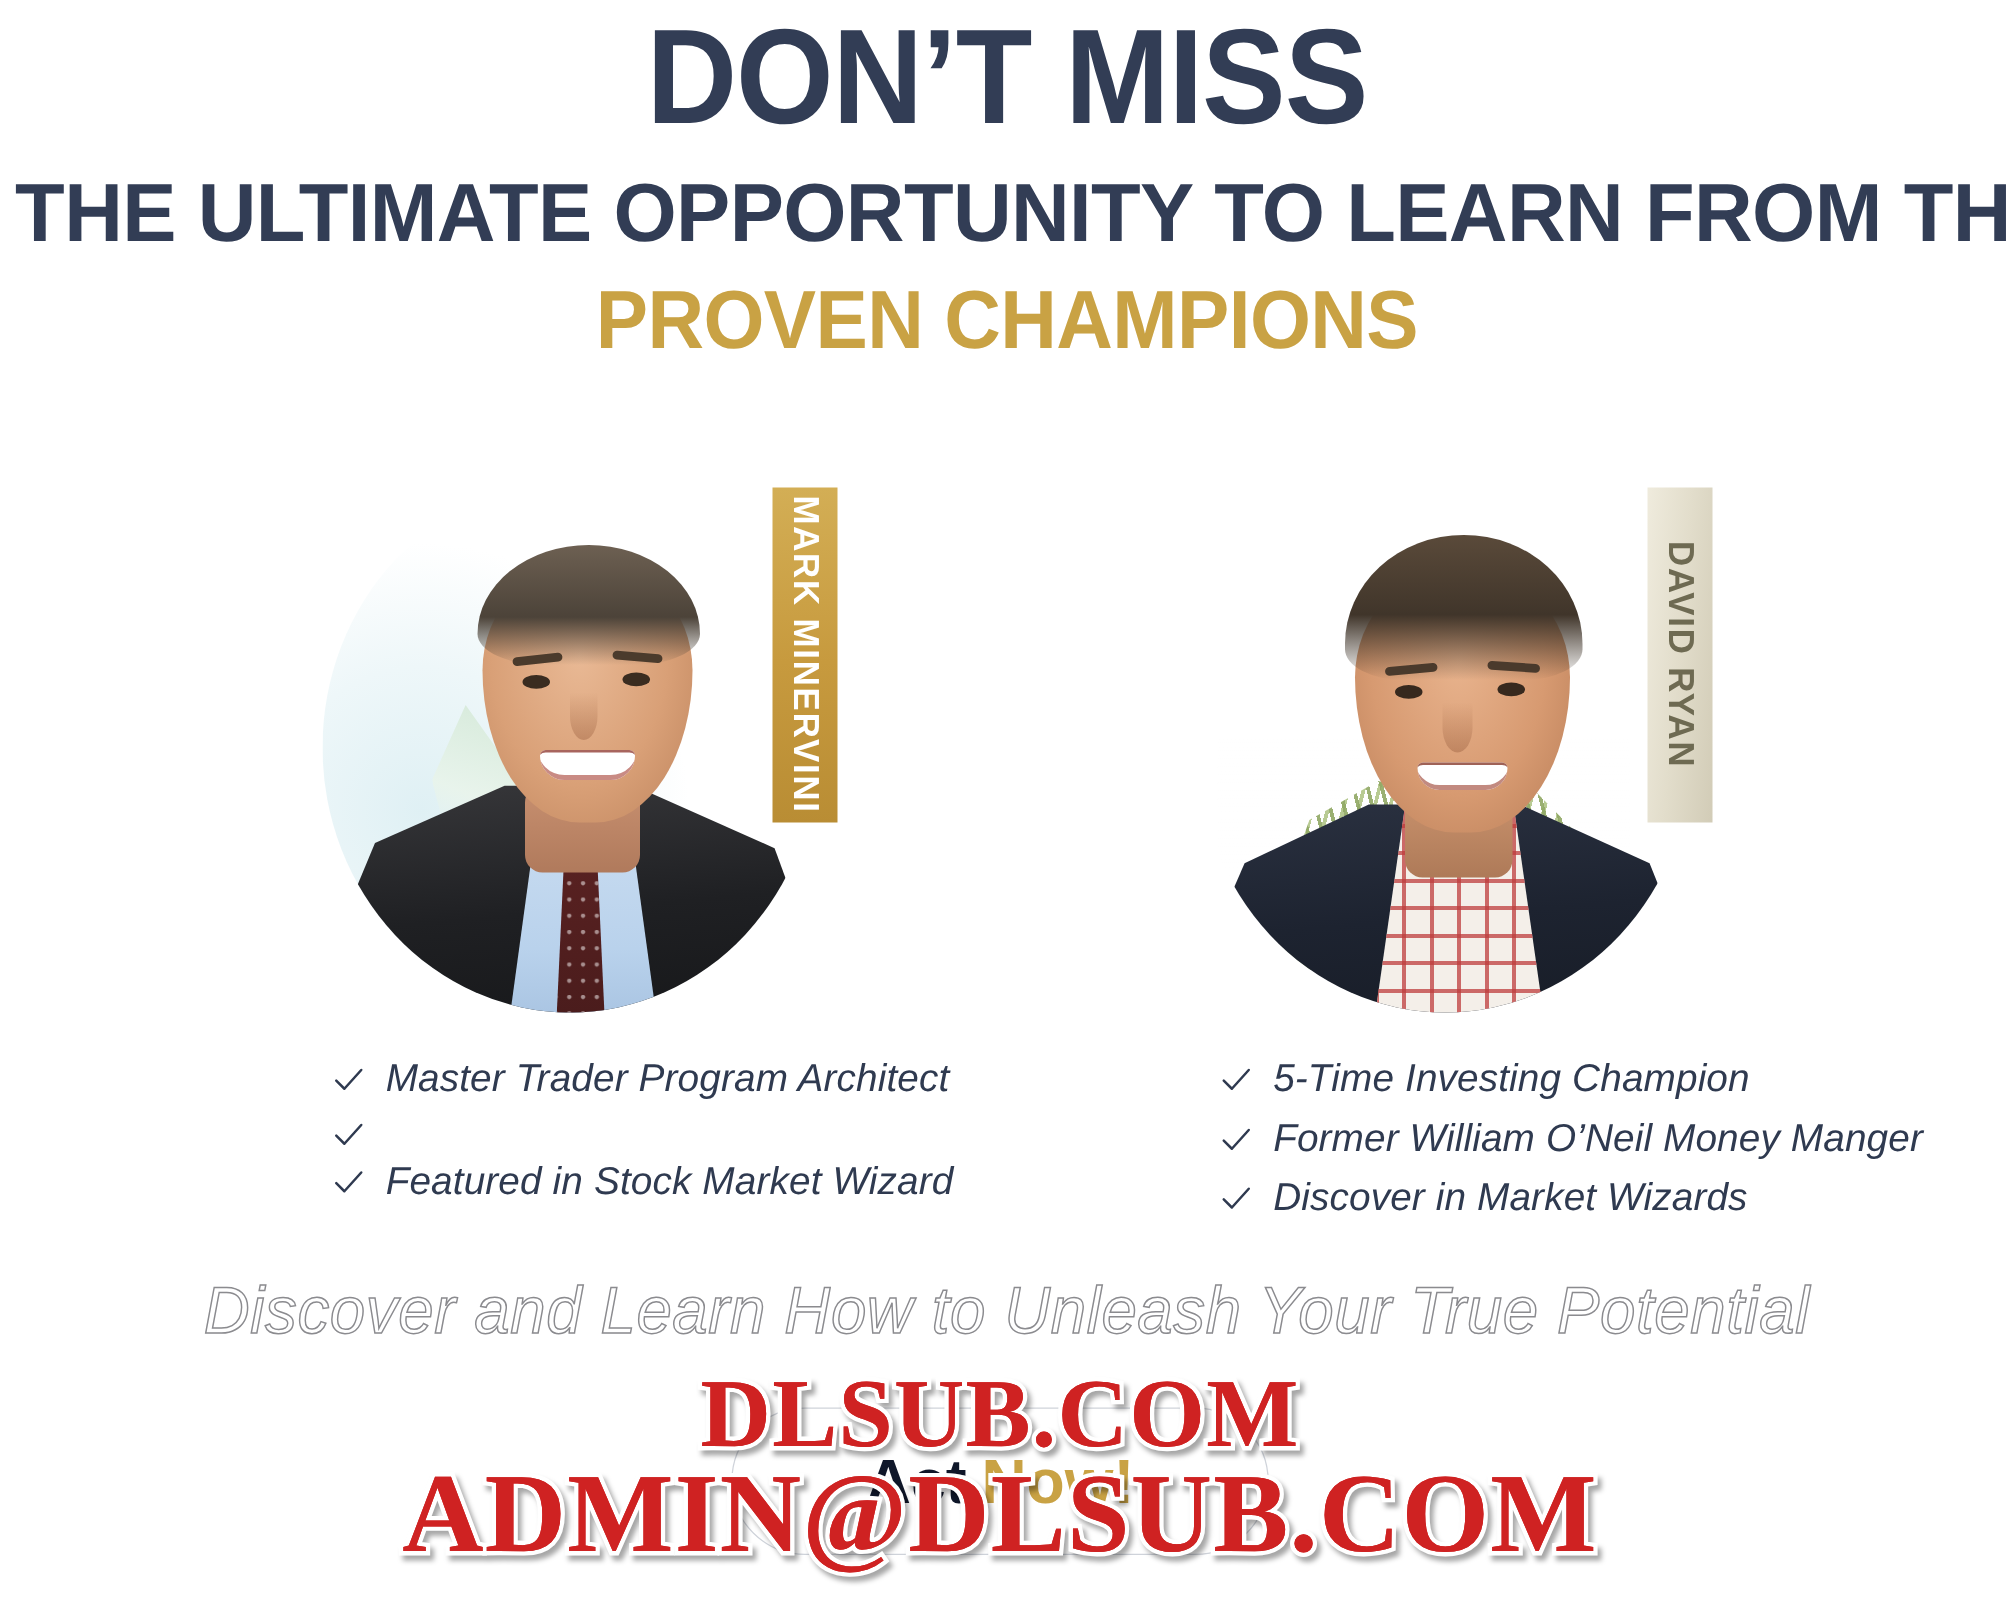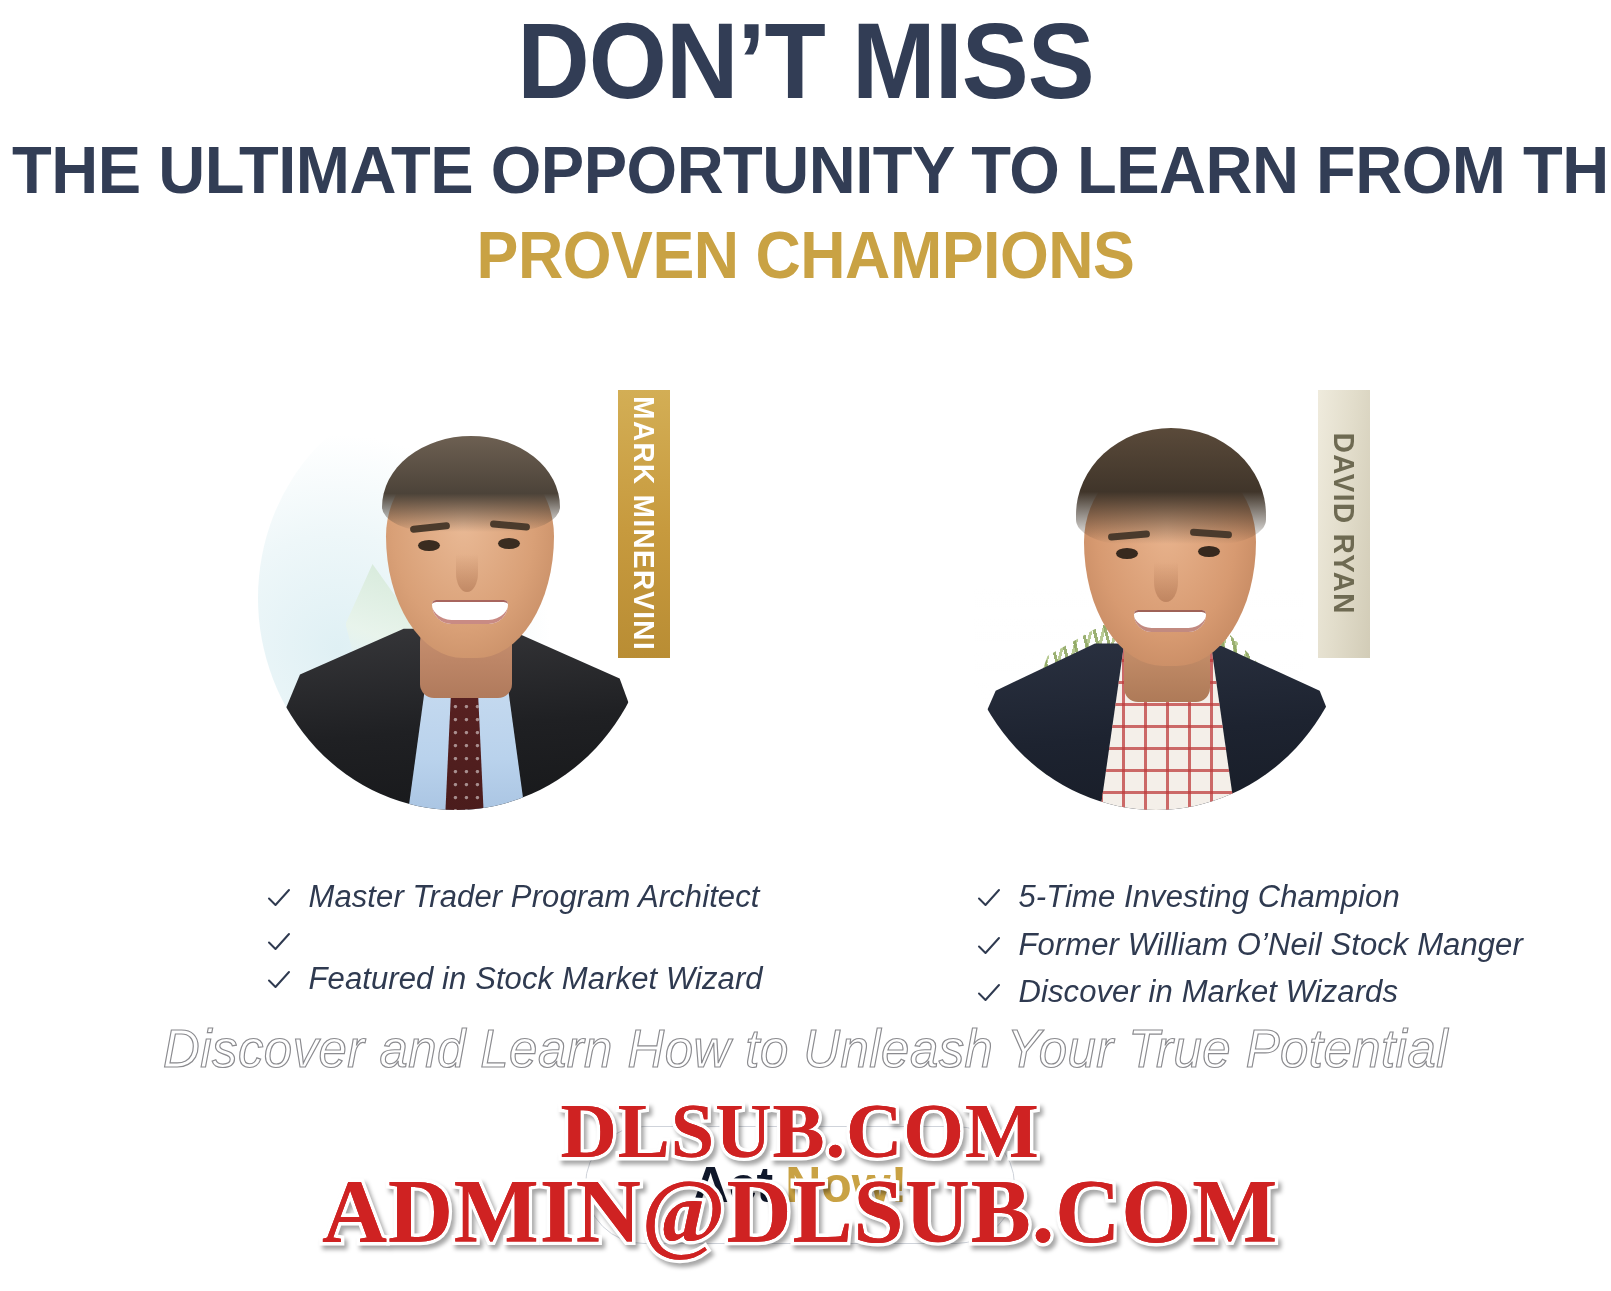--- a/index.html
+++ b/index.html
@@ -284,21 +284,20 @@
   .nametag-cream span { color: #6e6a52; }
 
   
   .bullets-row {
     position: absolute;
     top: 843px;
     left: 0;
     width: 1611px;
     display: flex;
     justify-content: center;
-    margin-top: 34px;
   }
   .bullets {
     width: 700px;
     display: flex;
     flex-direction: column;
     align-items: flex-start;
     padding-left: 0;
   }
   .bullets.left  { padding-left: 160px; }
   .bullets.right { padding-left: 170px; }
@@ -510,21 +509,21 @@
           </svg>
         </span>
         <span class="bullet-text">5-Time Investing Champion</span>
       </div>
       <div class="bullet">
         <span class="check">
           <svg viewBox="0 0 26 26" fill="none" xmlns="http://www.w3.org/2000/svg">
             <path d="M3 13.5 L9.5 20 L23 5" stroke="#2f3a50" stroke-width="2" stroke-linecap="round" stroke-linejoin="round"></path>
           </svg>
         </span>
-        <span class="bullet-text">Former William O’Neil Stock Manger</span>
+        <span class="bullet-text">Former William O’Neil Money Manger</span>
       </div>
       <div class="bullet">
         <span class="check">
           <svg viewBox="0 0 26 26" fill="none" xmlns="http://www.w3.org/2000/svg">
             <path d="M3 13.5 L9.5 20 L23 5" stroke="#2f3a50" stroke-width="2" stroke-linecap="round" stroke-linejoin="round"></path>
           </svg>
         </span>
         <span class="bullet-text">Discover in Market Wizards</span>
       </div>
     </div>

